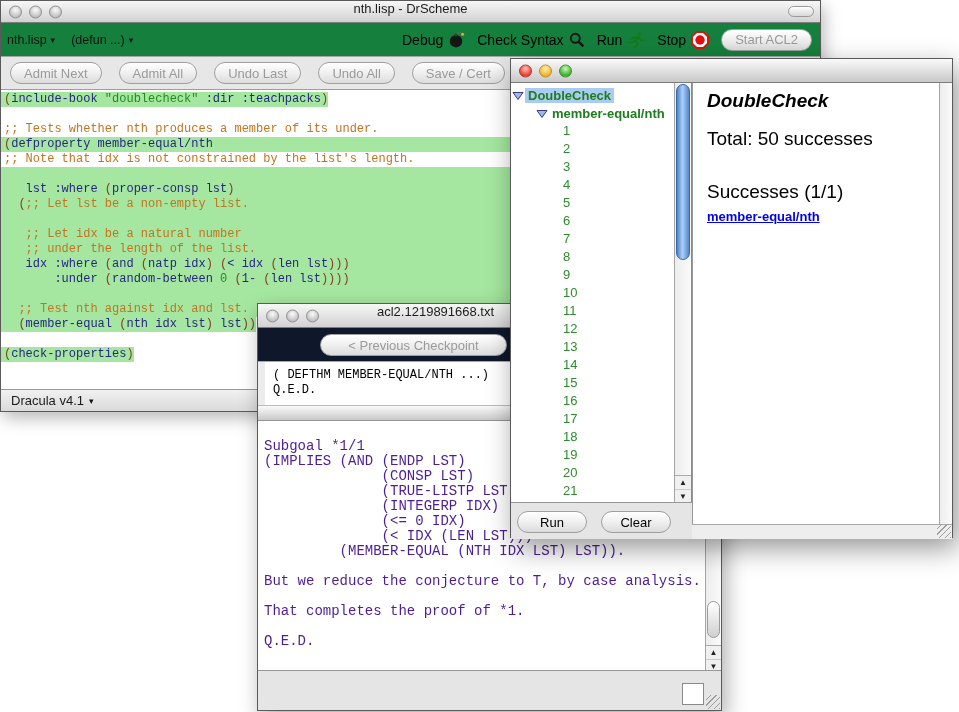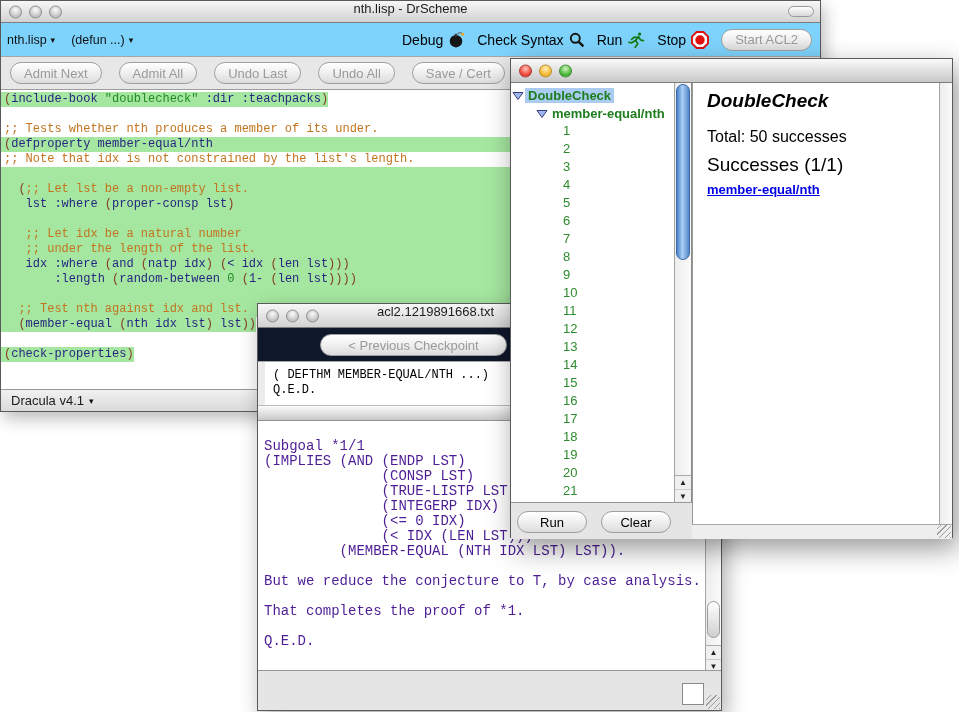--- a/index.html
+++ b/index.html
@@ -32,21 +32,21 @@
               box-shadow:inset 0 1px 0 #fff; font-size:13px; color:#000;
               font-family:inherit; white-space:nowrap; }
   .aqua-btn.disabled { color:#9a9a9a; }
 
   
   #win-drscheme { left:0; top:0; width:821px; height:412px; z-index:1;
                   box-shadow:3px 6px 16px rgba(0,0,0,.28); }
   #win-drscheme .titlebar { height:22px; }
 
   #ds-toolbar { position:absolute; top:22px; left:0; right:0; height:34px;
-                background:#7dd3fc; border-bottom:1px solid #a6a6a6;
+                background:#15803d; border-bottom:1px solid #a6a6a6;
                 display:flex; align-items:center; padding:9px 6px; }
   .menu-chip { display:flex; align-items:center; gap:4px; font-size:12.5px; color:#111;
                margin-right:16px; cursor:default; }
   .dn-arrow { font-size:9px; color:#111; }
   #ds-tool-right { margin-left:auto; display:flex; align-items:center; gap:12px;
                    font-size:14px; color:#000; padding-right:2px; }
   .tool-item { display:flex; align-items:center; gap:5px; }
   .tool-item svg { display:block; }
 
   #ds-dracula-row { position:absolute; top:56px; left:0; right:0; height:33px;
@@ -132,21 +132,21 @@
   #su-tree-scroll { left:163px; top:24px; width:18px; height:419px;
                     border-right:1px solid #8a8a8a; }
   #su-tree-thumb { position:absolute; top:1px; left:1px; right:1px; height:176px;
                    border-radius:8px; border:1px solid #3a6aaa;
                    background:linear-gradient(to right,#4a80c8,#abd0f6 45%,#5585cc); }
 
   #su-report { position:absolute; left:181px; top:24px; right:13px; height:441px;
                background:#fff; padding:7px 8px 0 14px; border-left:1px solid #999; }
   #su-report-heading { font-size:19px; font-weight:bold; font-style:italic; color:#000;
                        margin-bottom:16px; }
-  #su-report-total { font-size:16px; color:#000; margin-bottom:8px; }
+  #su-report-total { font-size:19px; color:#000; margin-bottom:31px; }
   #su-report-successes { font-size:19px; color:#000; margin-bottom:4px; }
   #su-report-link { font-size:13px; font-weight:bold; color:#0000e8;
                     text-decoration:underline; cursor:pointer; display:inline-block; }
   #su-report-scroll { right:0; top:24px; width:13px; height:441px; }
 
   #su-bottom-left { position:absolute; left:0; top:443px; width:181px; height:37px;
                     background:#e5e5e5; border-top:1px solid #979797; }
   #su-run-btn   { position:absolute; left:6px;  top:8px; width:70px; }
   #su-clear-btn { position:absolute; left:90px; top:8px; width:70px; }
   #su-bottom-right { position:absolute; left:181px; top:465px; right:0; height:15px;
@@ -224,27 +224,27 @@
     <button class="aqua-btn disabled">Save / Cert</button>
   </div>
 
   <div id="ds-editor">
       <div class="code-line"><span class="hl-inline"><span class="tok-p">(</span><span class="tok-id">include-book </span><span class="tok-str">"doublecheck"</span><span class="tok-id"> :dir :teachpacks</span><span class="tok-p">)</span></span></div>
       <div class="code-line"></div>
       <div class="code-line"><span class="tok-cm">;; Tests whether nth produces a member of its under.</span></div>
       <div class="code-line hl-full"><span class="tok-p">(</span><span class="tok-id">defproperty member-equal/nth</span></div>
       <div class="code-line"><span class="tok-cm">;; Note that idx is not constrained by the list's length.</span></div>
       <div class="code-line hl-full"></div>
+      <div class="code-line hl-full"><span class="tok-pl">   </span><span class="tok-id">lst :where </span><span class="tok-p">(</span><span class="tok-id">proper-consp lst</span><span class="tok-p">)</span></div>
       <div class="code-line hl-full"><span class="tok-pl">  </span><span class="tok-p">(</span><span class="tok-cm">;; Let lst be a non-empty list.</span></div>
-      <div class="code-line hl-full"><span class="tok-pl">   </span><span class="tok-id">lst :where </span><span class="tok-p">(</span><span class="tok-id">proper-consp lst</span><span class="tok-p">)</span></div>
       <div class="code-line hl-full"></div>
       <div class="code-line hl-full"><span class="tok-pl">   </span><span class="tok-cm">;; Let idx be a natural number</span></div>
       <div class="code-line hl-full"><span class="tok-pl">   </span><span class="tok-cm">;; under the length of the list.</span></div>
       <div class="code-line hl-full"><span class="tok-pl">   </span><span class="tok-id">idx :where </span><span class="tok-p">(</span><span class="tok-id">and </span><span class="tok-p">(</span><span class="tok-id">natp idx</span><span class="tok-p">) (</span><span class="tok-id">&lt; idx </span><span class="tok-p">(</span><span class="tok-id">len lst</span><span class="tok-p">)))</span></div>
-      <div class="code-line hl-full"><span class="tok-pl">       </span><span class="tok-id">:length </span><span class="tok-p">(</span><span class="tok-id">random-between </span><span class="tok-const">0 </span><span class="tok-p">(</span><span class="tok-id">1- </span><span class="tok-p">(</span><span class="tok-id">len lst</span><span class="tok-p">))))</span></div>
+      <div class="code-line hl-full"><span class="tok-pl">       </span><span class="tok-id">:under </span><span class="tok-p">(</span><span class="tok-id">random-between </span><span class="tok-const">0 </span><span class="tok-p">(</span><span class="tok-id">1- </span><span class="tok-p">(</span><span class="tok-id">len lst</span><span class="tok-p">))))</span></div>
       <div class="code-line hl-full"></div>
       <div class="code-line hl-full"><span class="tok-pl">  </span><span class="tok-cm">;; Test nth against idx and lst.</span></div>
       <div class="code-line"><span class="hl-inline"><span class="tok-pl">  </span><span class="tok-p">(</span><span class="tok-id">member-equal </span><span class="tok-p">(</span><span class="tok-id">nth idx lst</span><span class="tok-p">)</span><span class="tok-id"> lst</span><span class="tok-p">))</span></span></div>
       <div class="code-line"></div>
       <div class="code-line"><span class="hl-inline"><span class="tok-p">(</span><span class="tok-id">check-properties</span><span class="tok-p">)</span></span></div>
     </div>
 
   <div id="ds-statusbar">
     <span style="display:flex;align-items:center;gap:5px;">
       <span>Dracula v4.1</span>

